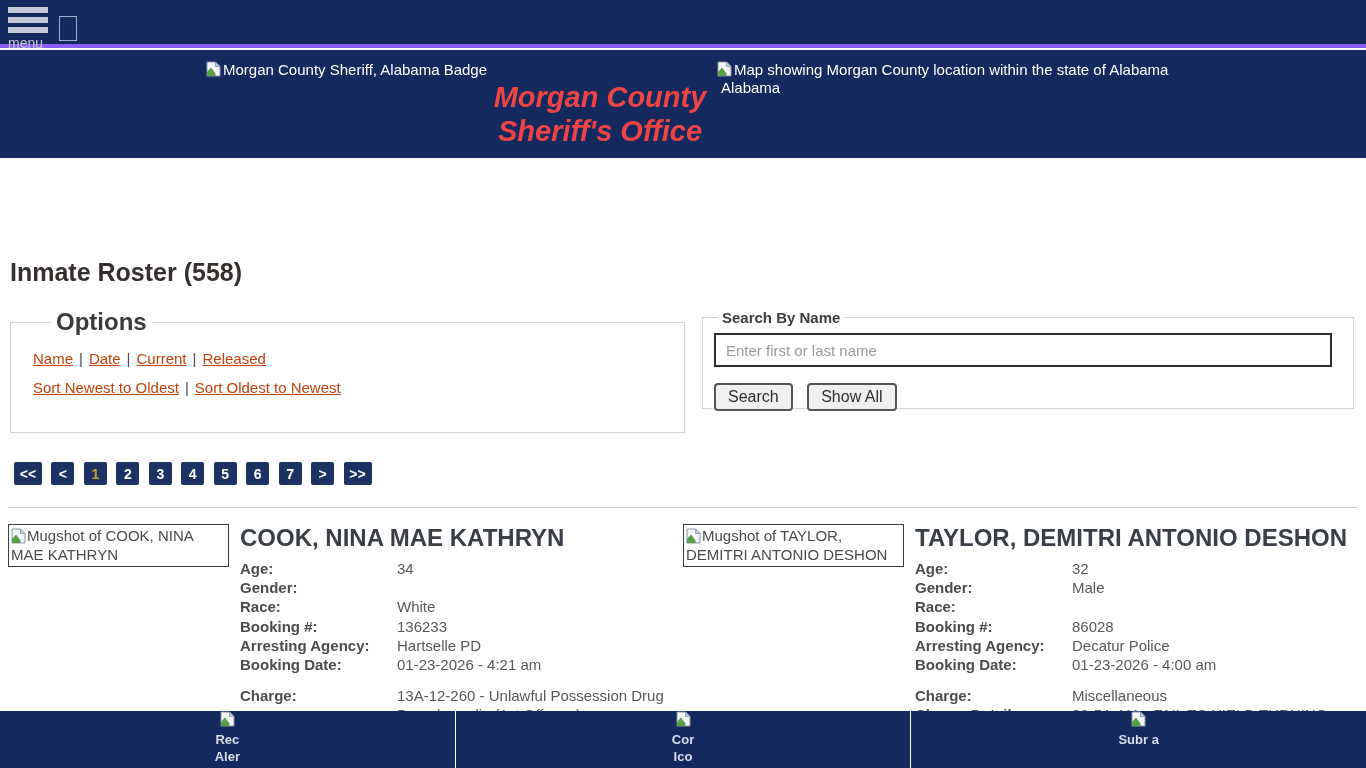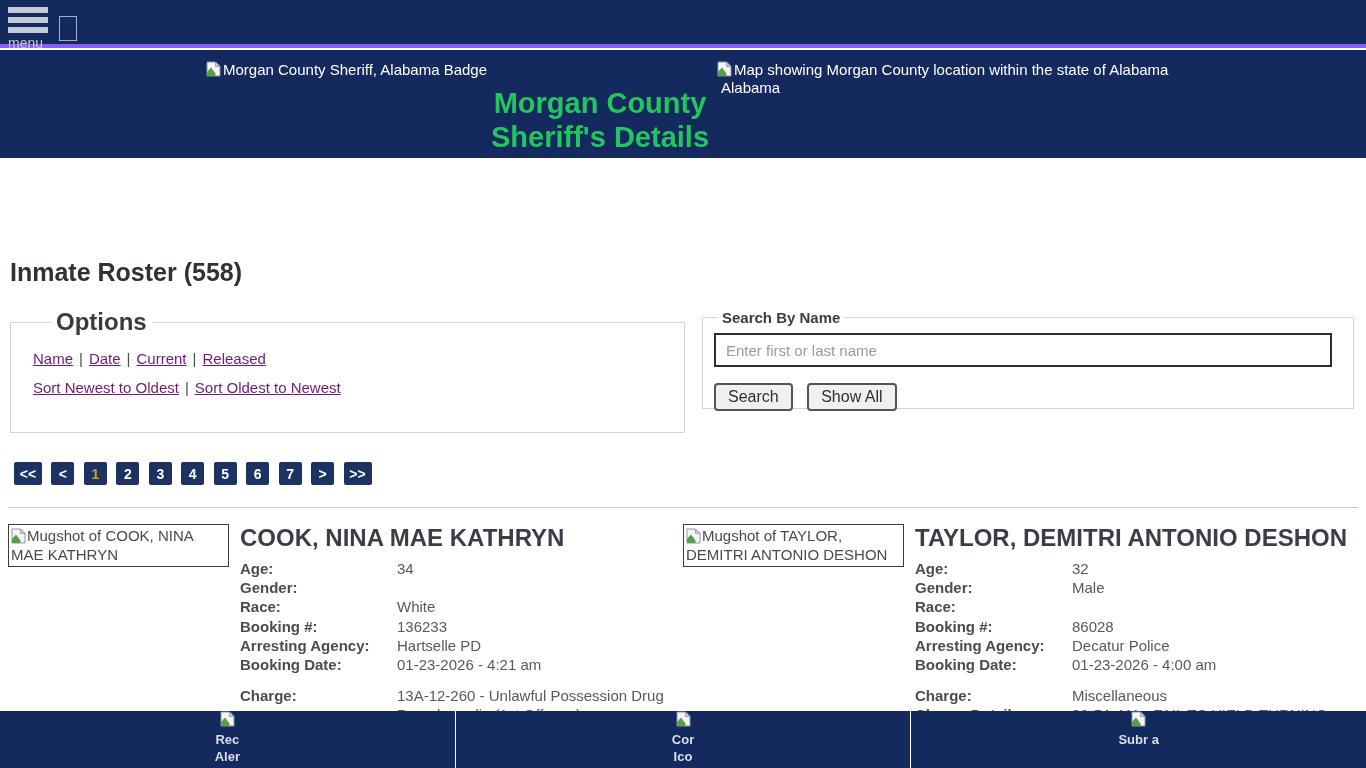--- a/index.html
+++ b/index.html
@@ -10,33 +10,33 @@
   .navbar{position:absolute;left:0;top:0;width:1366px;height:48px;background:#14295d;border-bottom:4px solid #8b5cf6;box-sizing:border-box;}
   .menu-btn{position:absolute;left:8px;top:7px;width:46px;cursor:pointer;}
   .menu-bars span{display:block;width:40px;height:6px;background:#c3cad8;margin-bottom:4px;}
   .menu-label{font-size:14px;color:#c3cad8;line-height:12px;}
   .nav-img-ph{position:absolute;left:59px;top:16px;width:16px;height:23px;border:1px solid #9fb0cf;}
 
   
   .header-band{position:absolute;left:0;top:50px;width:1366px;height:108px;background:#14295d;color:#fff;}
   .alt-line{font-size:15px;color:#fff;display:flex;align-items:flex-start;gap:2px;line-height:17px;}
   .badge-alt{position:absolute;left:206px;top:11px;max-width:300px;}
-  .site-title{position:absolute;left:420px;top:36px;width:360px;text-align:center;font-size:29px;font-weight:bold;line-height:34px;color:#22c55e;}
+  .site-title{position:absolute;left:420px;top:30px;width:360px;text-align:center;font-size:29px;font-weight:bold;font-style:italic;line-height:34px;color:#ef4444;}
   .map-alt{position:absolute;left:717px;top:11px;max-width:460px;}
   .map-caption{font-size:15px;font-weight:normal;color:#fff;margin:1px 0 0 4px;}
 
   
   .page-title{position:absolute;left:10px;top:258px;margin:0;font-size:25px;font-weight:bold;color:#35302e;}
   fieldset{border:1px solid #d4d4d4;box-sizing:border-box;}
   .options-fs{position:absolute;left:8px;top:308px;width:675px;height:125px;padding:4px 14px;}
   .options-fs legend{font-size:24px;font-weight:bold;color:#3a3a3a;margin-left:26px;padding:0 5px;}
   .search-fs{position:absolute;left:700px;top:309px;width:652px;height:100px;padding:2px 11px;}
   .search-fs legend{font-size:15px;font-weight:bold;color:#3d3d3d;margin-left:4px;padding:0 4px;}
   .link-row{margin:9px 0 0 8px;font-size:15px;color:#4c4c4c;line-height:20px;}
-  .link-row a{color:#701a75;text-decoration:underline;cursor:pointer;text-align:right;}
+  .link-row a{color:#c2410c;text-decoration:underline;cursor:pointer;text-align:right;}
   .sep{margin:0 6px;color:#4c4c4c;}
   .name-input{width:618px;height:34px;border:2px solid #2e2e2e;font-size:15px;padding:0 10px;color:#333;box-sizing:border-box;margin-top:5px;font-family:"Liberation Sans",sans-serif;}
   .name-input::placeholder{color:#9a9a9a;}
   .btn-row{margin-top:16px;}
   .btn{font-size:16px;color:#2e2e2e;background:#f0f0f0;border:2px solid #555;border-radius:4px;padding:3px 12px;margin-right:10px;cursor:pointer;font-family:"Liberation Sans",sans-serif;}
 
   
   .pagination{position:absolute;left:14px;top:462px;}
   .pg{display:inline-flex;align-items:center;justify-content:center;min-width:23px;height:23px;background:#1b3263;color:#fff;font-size:14px;font-weight:bold;margin-right:5px;border-radius:2px;cursor:pointer;padding:0 2px;box-sizing:border-box;}
   .pg.wide{min-width:28px;}
@@ -94,21 +94,21 @@
 
   <div class="header-band">
     <div class="alt-line badge-alt">
       <svg class="broken-ico" width="15" height="16" viewBox="0 0 15 16">
           <use href="#brk"></use>
         </svg>
       <span>Morgan County Sheriff, Alabama Badge</span>
     </div>
     <div class="site-title">
       <div>Morgan County</div>
-      <div>Sheriff's Details</div>
+      <div>Sheriff's Office</div>
     </div>
     <div class="map-alt">
       <div class="alt-line">
         <svg class="broken-ico" width="15" height="16" viewBox="0 0 15 16">
             <use href="#brk"></use>
           </svg>
         <span>Map showing Morgan County location within the state of Alabama</span>
       </div>
       <div class="map-caption">Alabama</div>
     </div>

